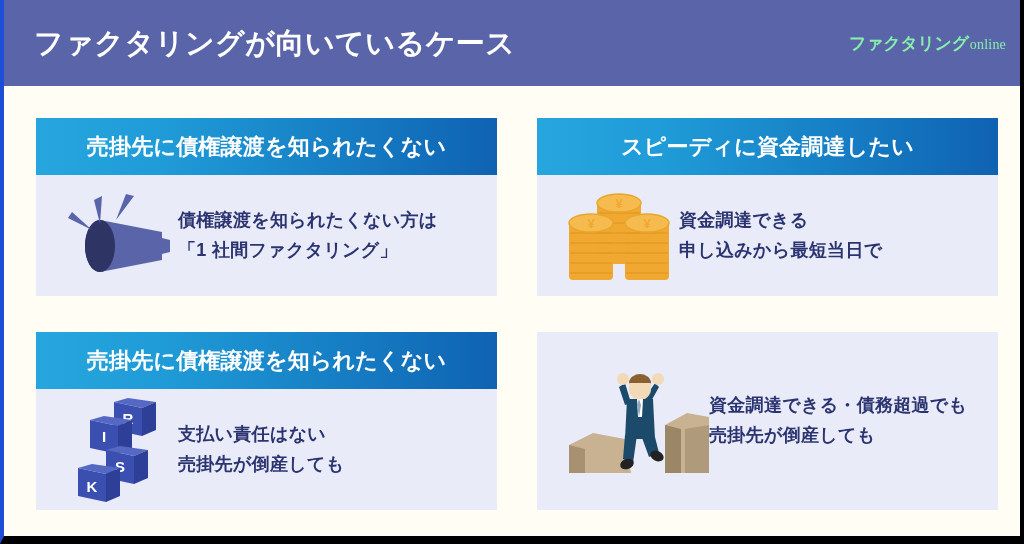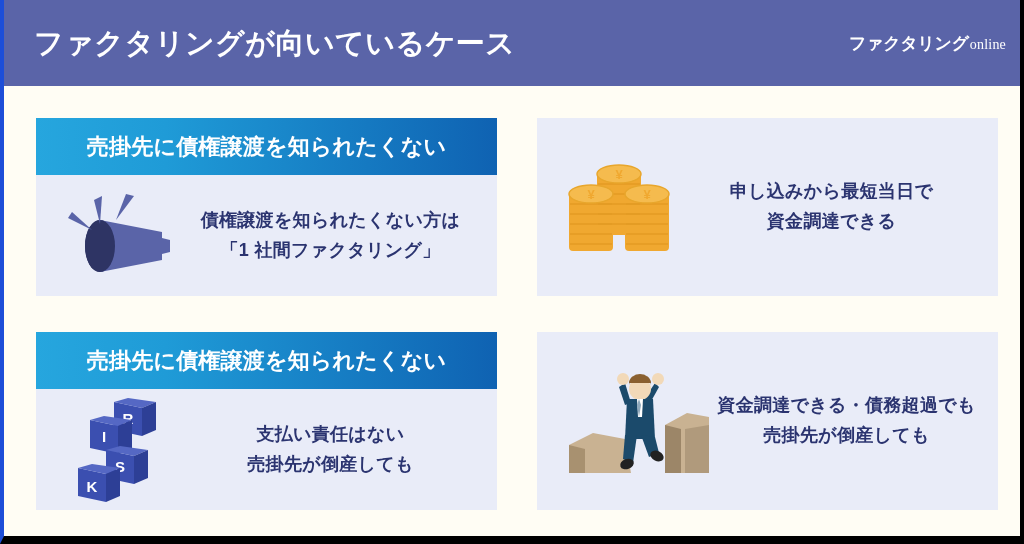--- a/index.html
+++ b/index.html
@@ -42,21 +42,21 @@
     color: #ffffff;
     font-size: 29px;
     font-weight: bold;
     letter-spacing: 0.5px;
     line-height: 1;
     white-space: nowrap;
   }
   .logo {
     display: flex;
     align-items: baseline;
-    color: #ffffff;
+    color: #86efac;
     white-space: nowrap;
   }
   .logo-main {
     font-size: 17px;
     font-weight: bold;
     letter-spacing: -0.3px;
   }
   .logo-sub {
     font-size: 14px;
     font-family: "Liberation Serif", "DejaVu Serif", serif;
@@ -114,21 +114,20 @@
     align-items: center;
     justify-content: center;
   }
   .card-icon.wide { width: 150px; }
   .card-text {
     flex: 1 1 auto;
     color: #2b3470;
     font-size: 18px;
     font-weight: bold;
     line-height: 1.65;
-    text-align: center;
     letter-spacing: 0.3px;
     white-space: nowrap;
   }
   .card-text .ln { display: block; }
 </style>
 </head>
 <body>
 
 <div class="slide">
 
@@ -159,20 +158,23 @@
           </svg>
         </div>
         <div class="card-text">
           <span class="ln">債権譲渡を知られたくない方は</span>
           <span class="ln">「1 社間ファクタリング」</span>
         </div>
       </div>
     </div>
 
     <div class="card">
+      <div class="card-header">
+        <span class="card-header-text">スピーディに資金調達したい</span>
+      </div>
       <div class="card-body">
         <div class="card-icon">
           <svg width="104" height="100" viewBox="0 0 104 100">
             <g fill="#f0a830">
               <rect x="30" y="16" width="44" height="62" rx="4"></rect>
               <rect x="2" y="36" width="44" height="58" rx="4"></rect>
               <rect x="58" y="36" width="44" height="58" rx="4"></rect>
             </g>
             <g stroke="#e29a22" stroke-width="1.6" opacity="0.85">
               <line x1="31" y1="27" x2="73" y2="27"></line>
@@ -197,22 +199,22 @@
               <ellipse cx="80" cy="37" rx="22" ry="9"></ellipse>
             </g>
             <g fill="#f0a830" font-family="'Liberation Sans', sans-serif" font-size="13" font-weight="bold" text-anchor="middle">
               <text x="52" y="22">¥</text>
               <text x="24" y="42">¥</text>
               <text x="80" y="42">¥</text>
             </g>
           </svg>
         </div>
         <div class="card-text">
+          <span class="ln">資金調達できる</span>
           <span class="ln">申し込みから最短当日で</span>
-          <span class="ln">資金調達できる</span>
         </div>
       </div>
     </div>
 
     <div class="card">
       <div class="card-header">
         <span class="card-header-text">売掛先に債権譲渡を知られたくない</span>
       </div>
       <div class="card-body">
         <div class="card-icon">

